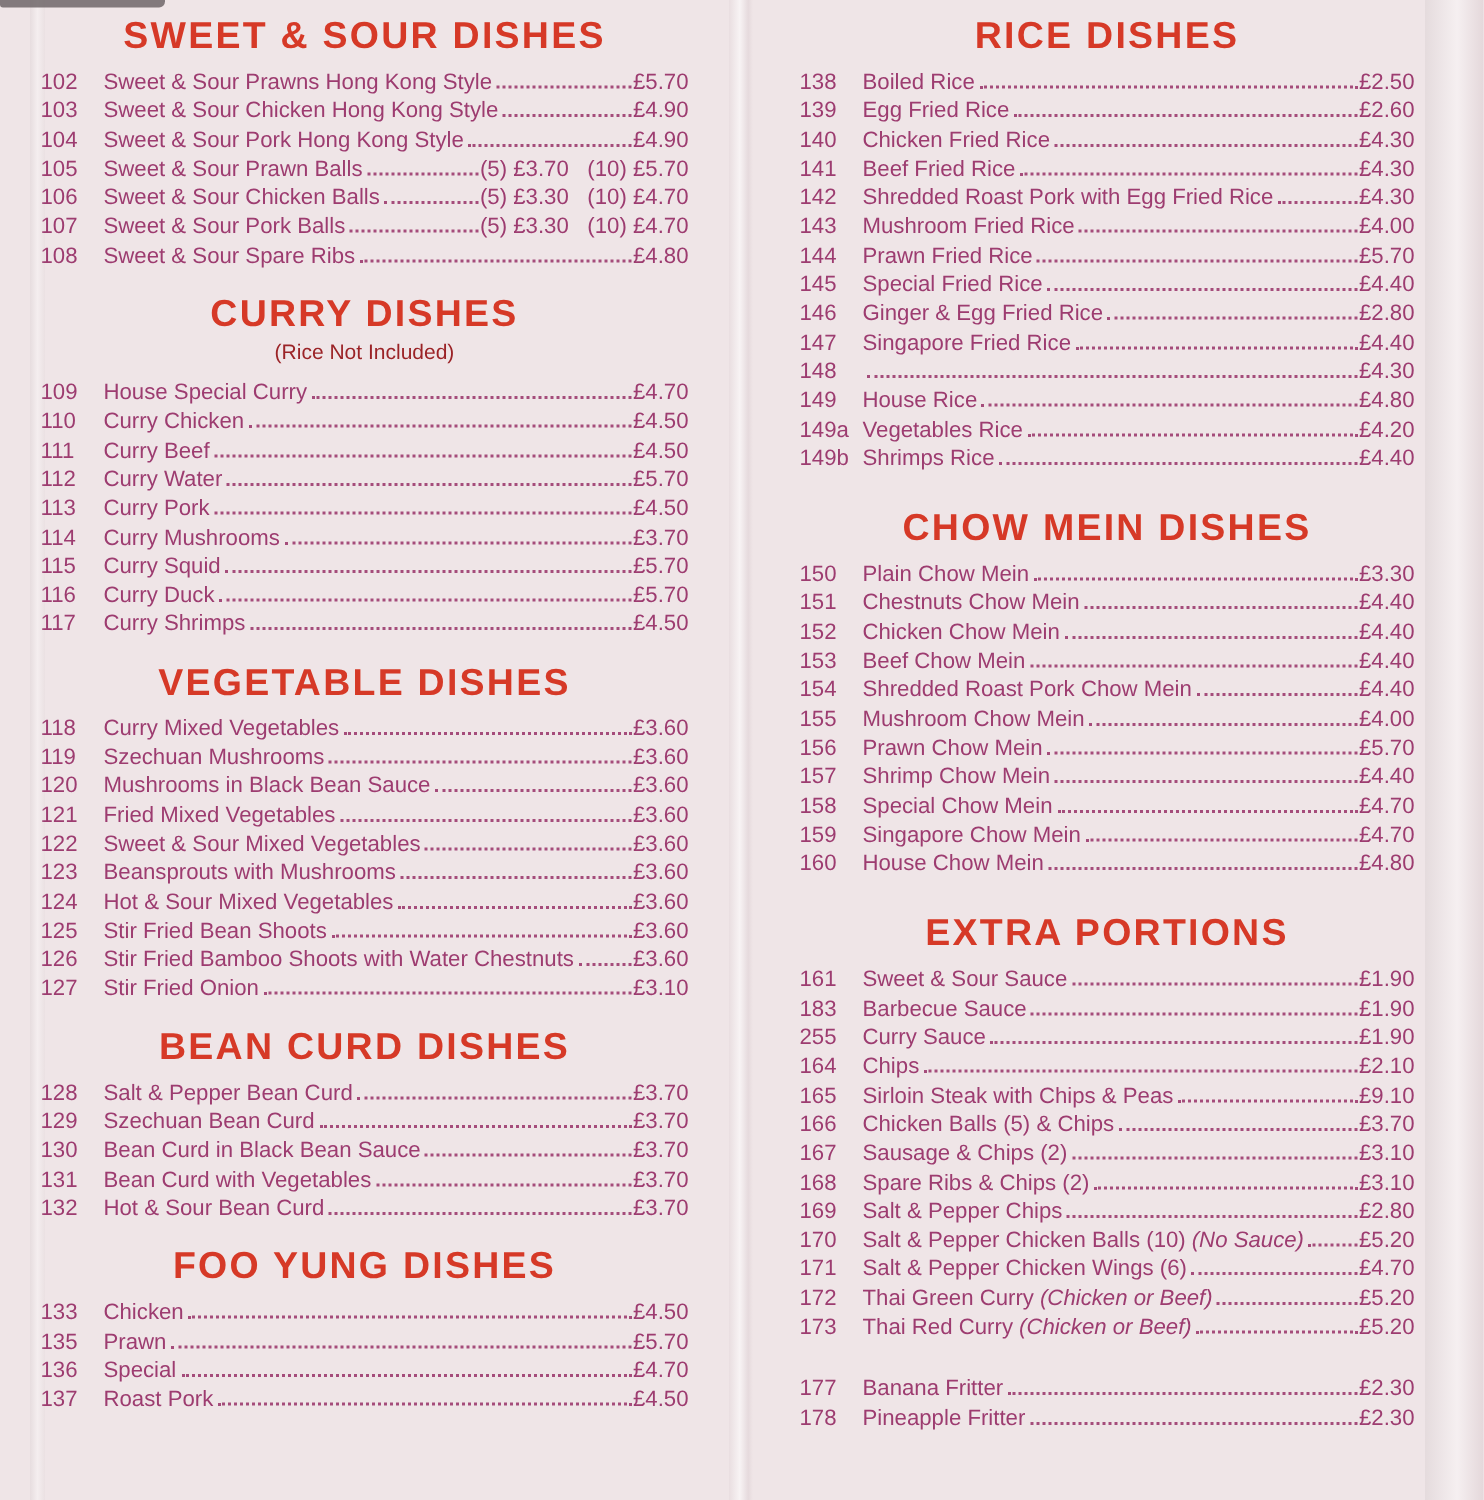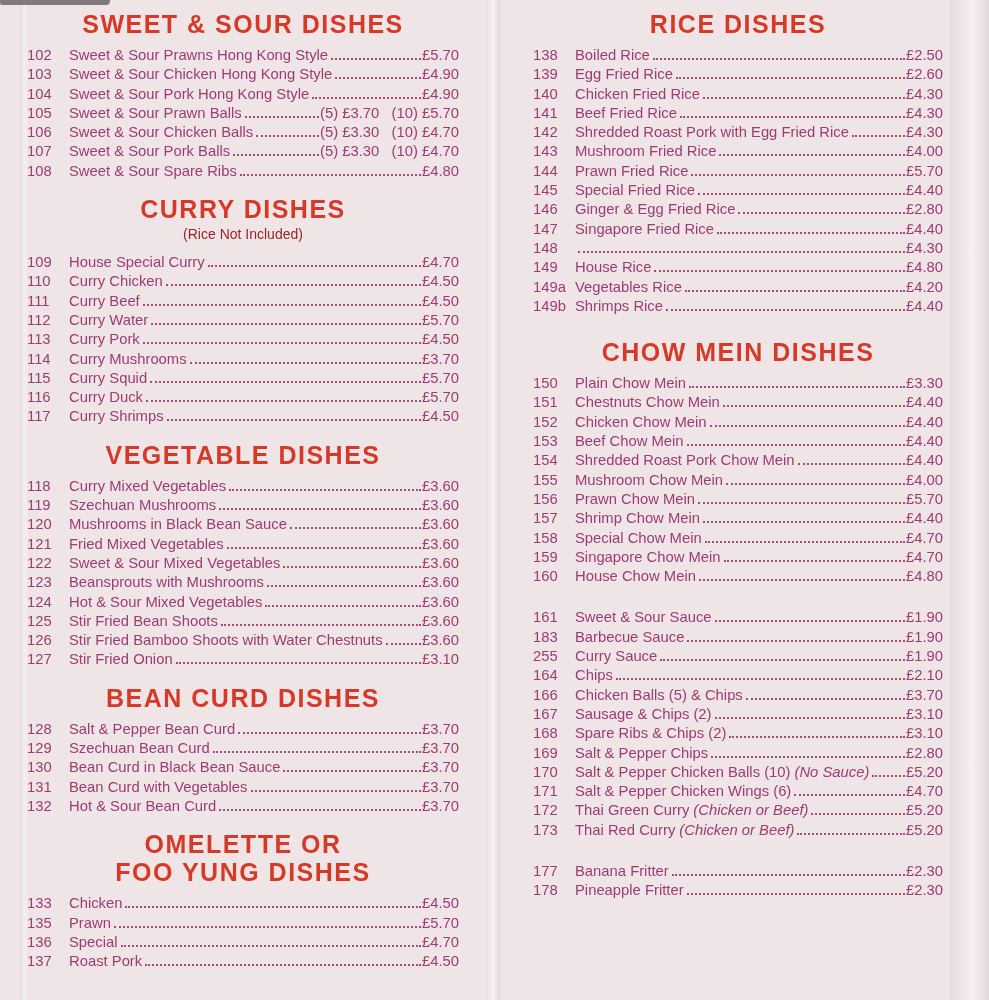--- a/index.html
+++ b/index.html
@@ -348,21 +348,20 @@
     <span class="nm">Hot &amp; Sour Bean Curd</span>
 
     <span class="dots"></span>
     <span class="price">£3.70</span>
   </div>
 </div>
   </div>
 
   <div class="section">
     <h2 class="title">
-      <span class="line1">OMELETTE OR</span>
       <span class="line2">FOO YUNG DISHES</span>
     </h2>
 
     <div class="items">
   <div class="row">
     <span class="num">133</span>
     <span class="nm">Chicken</span>
 
     <span class="dots"></span>
     <span class="price">£4.50</span>
@@ -607,20 +606,24 @@
     <span class="num">160</span>
     <span class="nm">House Chow Mein</span>
 
     <span class="dots"></span>
     <span class="price">£4.80</span>
   </div>
 </div>
   </div>
 
   <div class="section">
+    <h2 class="title">
+      <span class="line1">EXTRA PORTIONS</span>
+      
+    </h2>
 
     <div class="items">
   <div class="row">
     <span class="num">161</span>
     <span class="nm">Sweet &amp; Sour Sauce</span>
 
     <span class="dots"></span>
     <span class="price">£1.90</span>
   </div>
 
@@ -641,20 +644,27 @@
   </div>
 
   <div class="row">
     <span class="num">164</span>
     <span class="nm">Chips</span>
 
     <span class="dots"></span>
     <span class="price">£2.10</span>
   </div>
 
+  <div class="row">
+    <span class="num">165</span>
+    <span class="nm">Sirloin Steak with Chips &amp; Peas</span>
+
+    <span class="dots"></span>
+    <span class="price">£9.10</span>
+  </div>
 
   <div class="row">
     <span class="num">166</span>
     <span class="nm">Chicken Balls (5) &amp; Chips</span>
 
     <span class="dots"></span>
     <span class="price">£3.70</span>
   </div>
 
   <div class="row">

